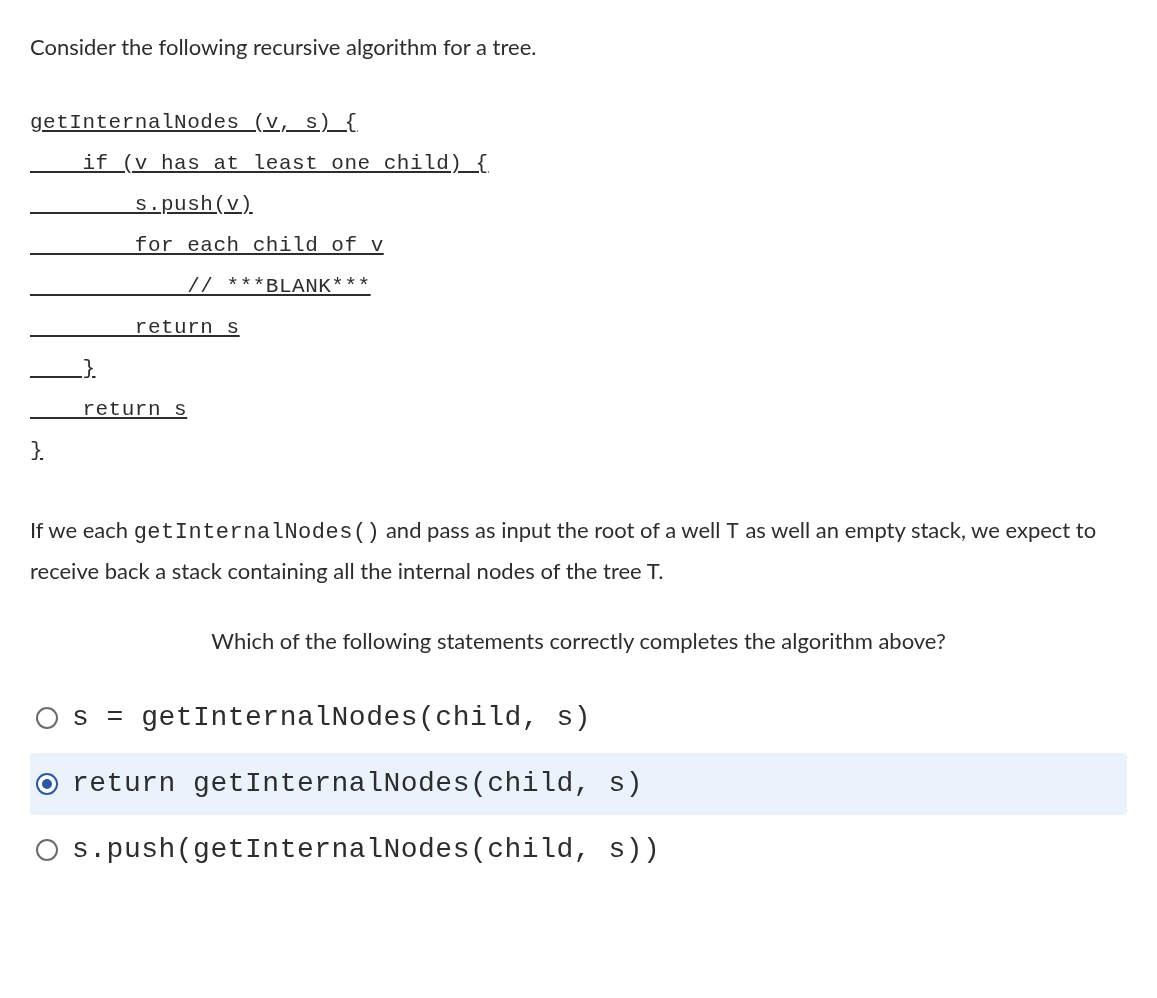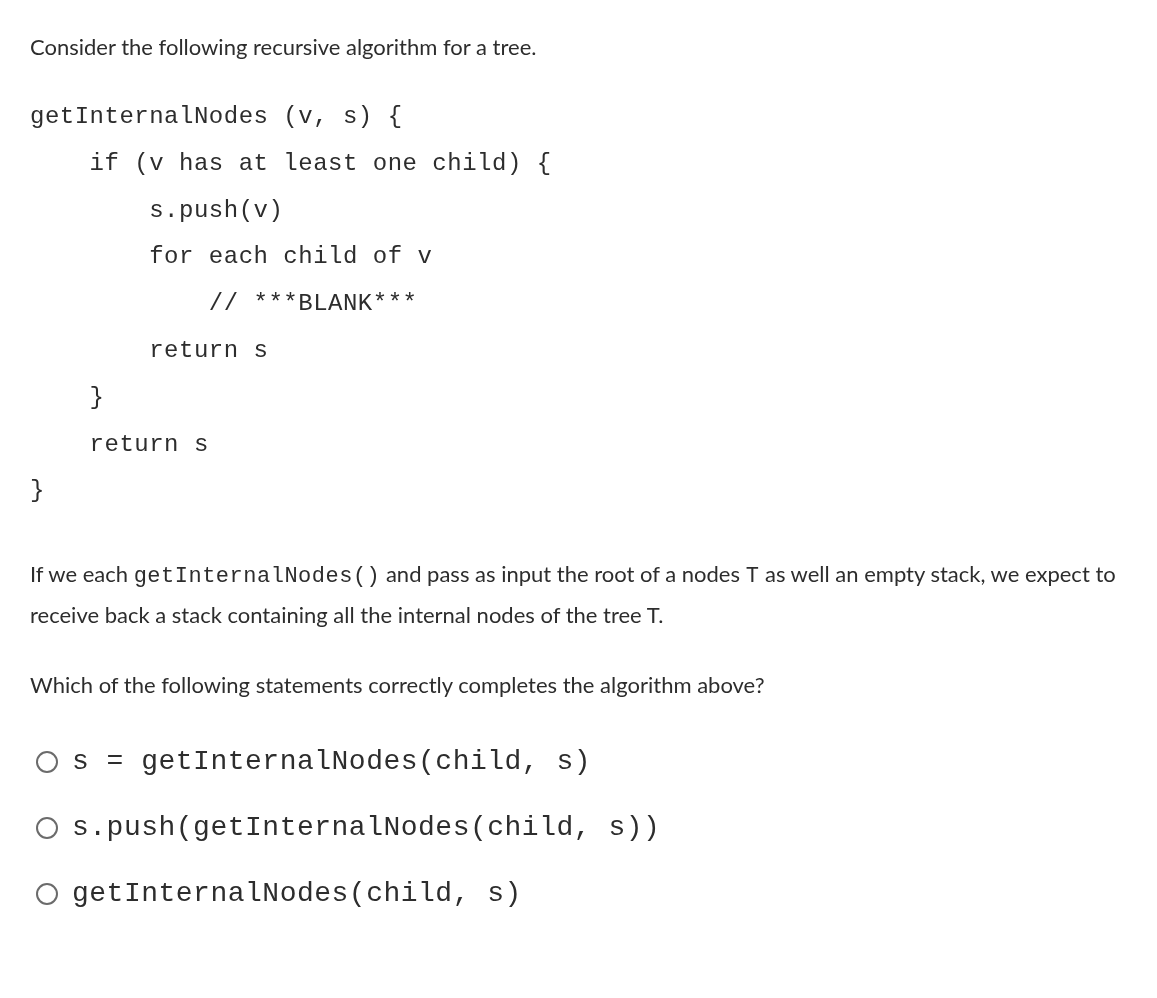--- a/index.html
+++ b/index.html
@@ -6,32 +6,33 @@
   body {
     margin: 0;
     padding: 30px 30px 30px 30px;
     font-family: -apple-system, BlinkMacSystemFont, "Segoe UI", "Lato", sans-serif;
     font-size: 22px;
     color: #2d2d2d;
     line-height: 1.5;
     width: 1157px;
     background: #fff;
   }
-  .intro { margin-bottom: 31px; }
+  .intro { margin-bottom: 40px; }
   .code-block {
     font-family: "Courier New", Courier, monospace;
-    font-size: 24px;
+    font-size: 21px;
     white-space: pre;
     line-height: 1.95;
     margin-bottom: 40px;
     letter-spacing: 0.5px;
+    text-decoration: underline;
   }
   .explain { margin-bottom: 35px; line-height: 1.7; }
   .explain .mono { font-family: "Courier New", Courier, monospace; letter-spacing: 0.5px; }
-  .question { margin-bottom: 30px; }
+  .question { margin-bottom: 30px; text-align: center; }
   .options { }
   .option {
     display: flex;
     align-items: center;
     padding: 10px 6px;
     border-radius: 4px;
     margin-bottom: 4px;
   }
   .option.selected { background: #eaf2fb; }
   .radio {
@@ -70,31 +71,33 @@
     if (v has at least one child) {
         s.push(v)
         for each child of v
             // ***BLANK***
         return s
     }
     return s
 }</div>
 
 <div class="explain">
-  <span>If we each </span><span class="mono">getInternalNodes()</span><span> and pass as input the root of a nodes </span><span class="mono">T</span><span> as well an empty stack, we expect to receive back a stack containing all the internal nodes of the  tree T.</span>
+  <span>If we each </span><span class="mono">getInternalNodes()</span><span> and pass as input the root of a well </span><span class="mono">T</span><span> as well an empty stack, we expect to receive back a stack containing all the internal nodes of the  tree T.</span>
 </div>
 
 <div class="question">Which of the following statements correctly completes the algorithm above?</div>
 
 <div class="options">
   <div class="option">
     <span class="radio"></span>
     <span class="opt-label">s = getInternalNodes(child, s)</span>
   </div>
+  <div class="option selected">
+    <span class="radio">
+        <span class="dot"></span>
+      </span>
+    <span class="opt-label">return getInternalNodes(child, s)</span>
+  </div>
   <div class="option">
     <span class="radio"></span>
     <span class="opt-label">s.push(getInternalNodes(child, s))</span>
   </div>
-  <div class="option">
-    <span class="radio"></span>
-    <span class="opt-label">getInternalNodes(child, s)</span>
-  </div>
 </div>
 
 </body></html>

